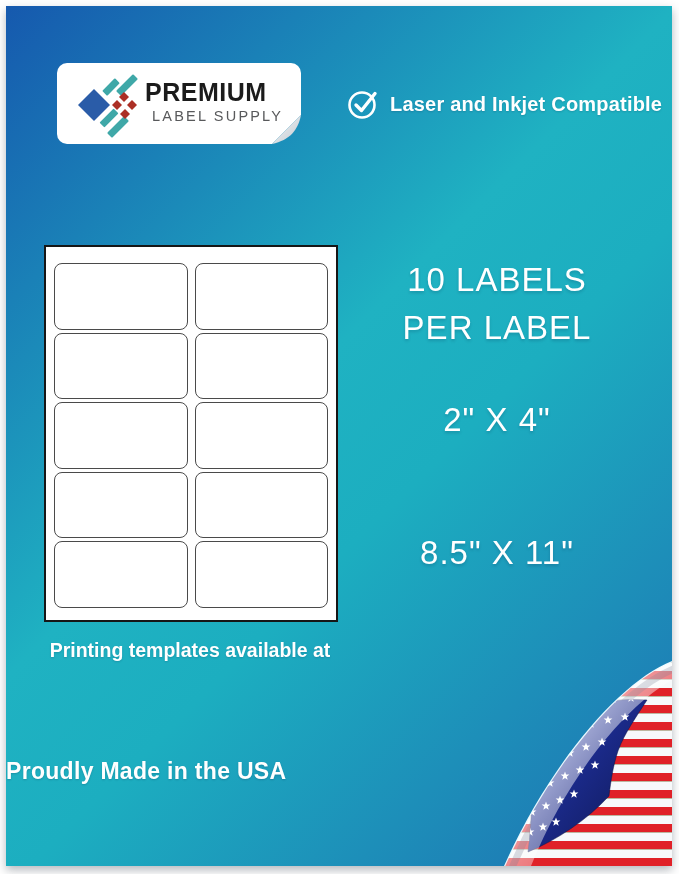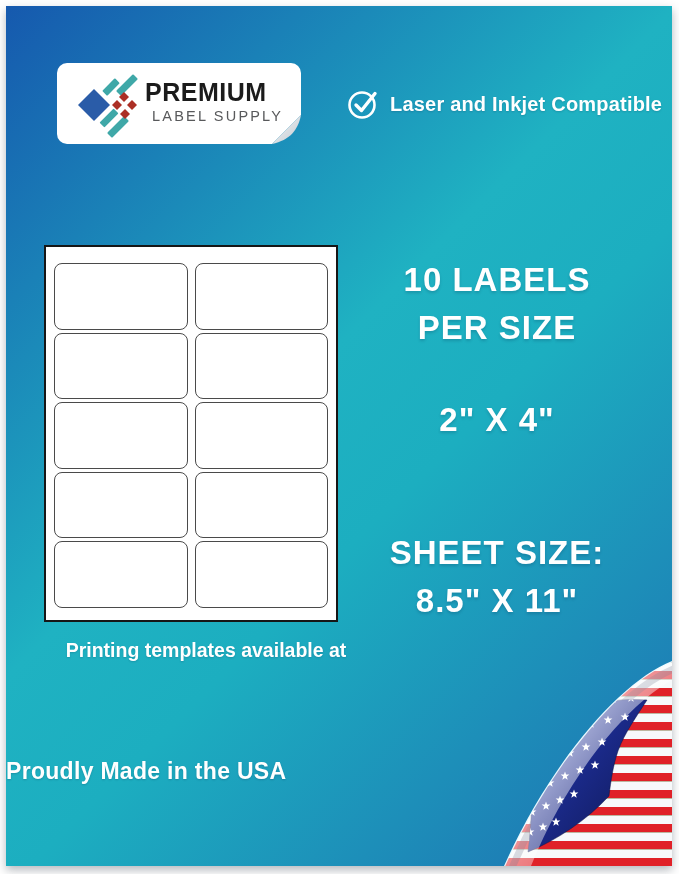--- a/index.html
+++ b/index.html
@@ -46,33 +46,32 @@
     grid-template-columns:repeat(var(--cols,2),1fr);
     grid-auto-rows:1fr;column-gap:7px;row-gap:3px;
   }
   .label-cell{
     background:#ffffff;border:1.5px solid #4a4a4a;border-radius:8px;
   }
 
   
   .info-block{
     position:absolute;left:360px;width:262px;text-align:center;
-    color:#ffffff;font-weight:700;font-size:33px;line-height:48px;
+    color:#ffffff;font-weight:400;font-size:33px;line-height:48px;
     letter-spacing:1px;text-shadow:0 2px 3px rgba(0,30,60,.18);white-space:nowrap;
   }
   .info-b1{top:250px;}
   .info-b2{top:390px;}
   .info-b3{top:523px;}
 
   
   .templates-note{
     position:absolute;left:14px;top:630px;width:340px;text-align:center;
     color:#ffffff;font-size:19.5px;font-weight:700;line-height:28px;
     text-shadow:0 1px 2px rgba(0,30,60,.18);
-    margin-left:16px;
   }
 
   
   .made-in{
     position:absolute;left:0;top:752px;width:660px;text-align:left;
     color:#ffffff;font-size:23px;font-weight:600;letter-spacing:.3px;
     text-shadow:0 1px 2px rgba(0,30,60,.2);
   }
   .made-in b{font-weight:800;}
 </style>
@@ -195,27 +194,26 @@
           <div class="label-cell"></div>
           <div class="label-cell"></div>
           <div class="label-cell"></div>
           <div class="label-cell"></div>
           <div class="label-cell"></div>
         </div>
     </div>
 
     <div class="info-block info-b1">
       <div>10 LABELS</div>
-      <div>PER SIZE</div>
+      <div>PER LABEL</div>
     </div>
     <div class="info-block info-b2">
       <div>2" X 4"</div>
     </div>
     <div class="info-block info-b3">
-      <div>SHEET SIZE:</div>
       <div>8.5" X 11"</div>
     </div>
 
     <div class="templates-note">
       <div>Printing templates available at</div>
     </div>
 
     <div class="made-in">
       <span>Proudly Made in the </span><b>USA</b>
     </div>

